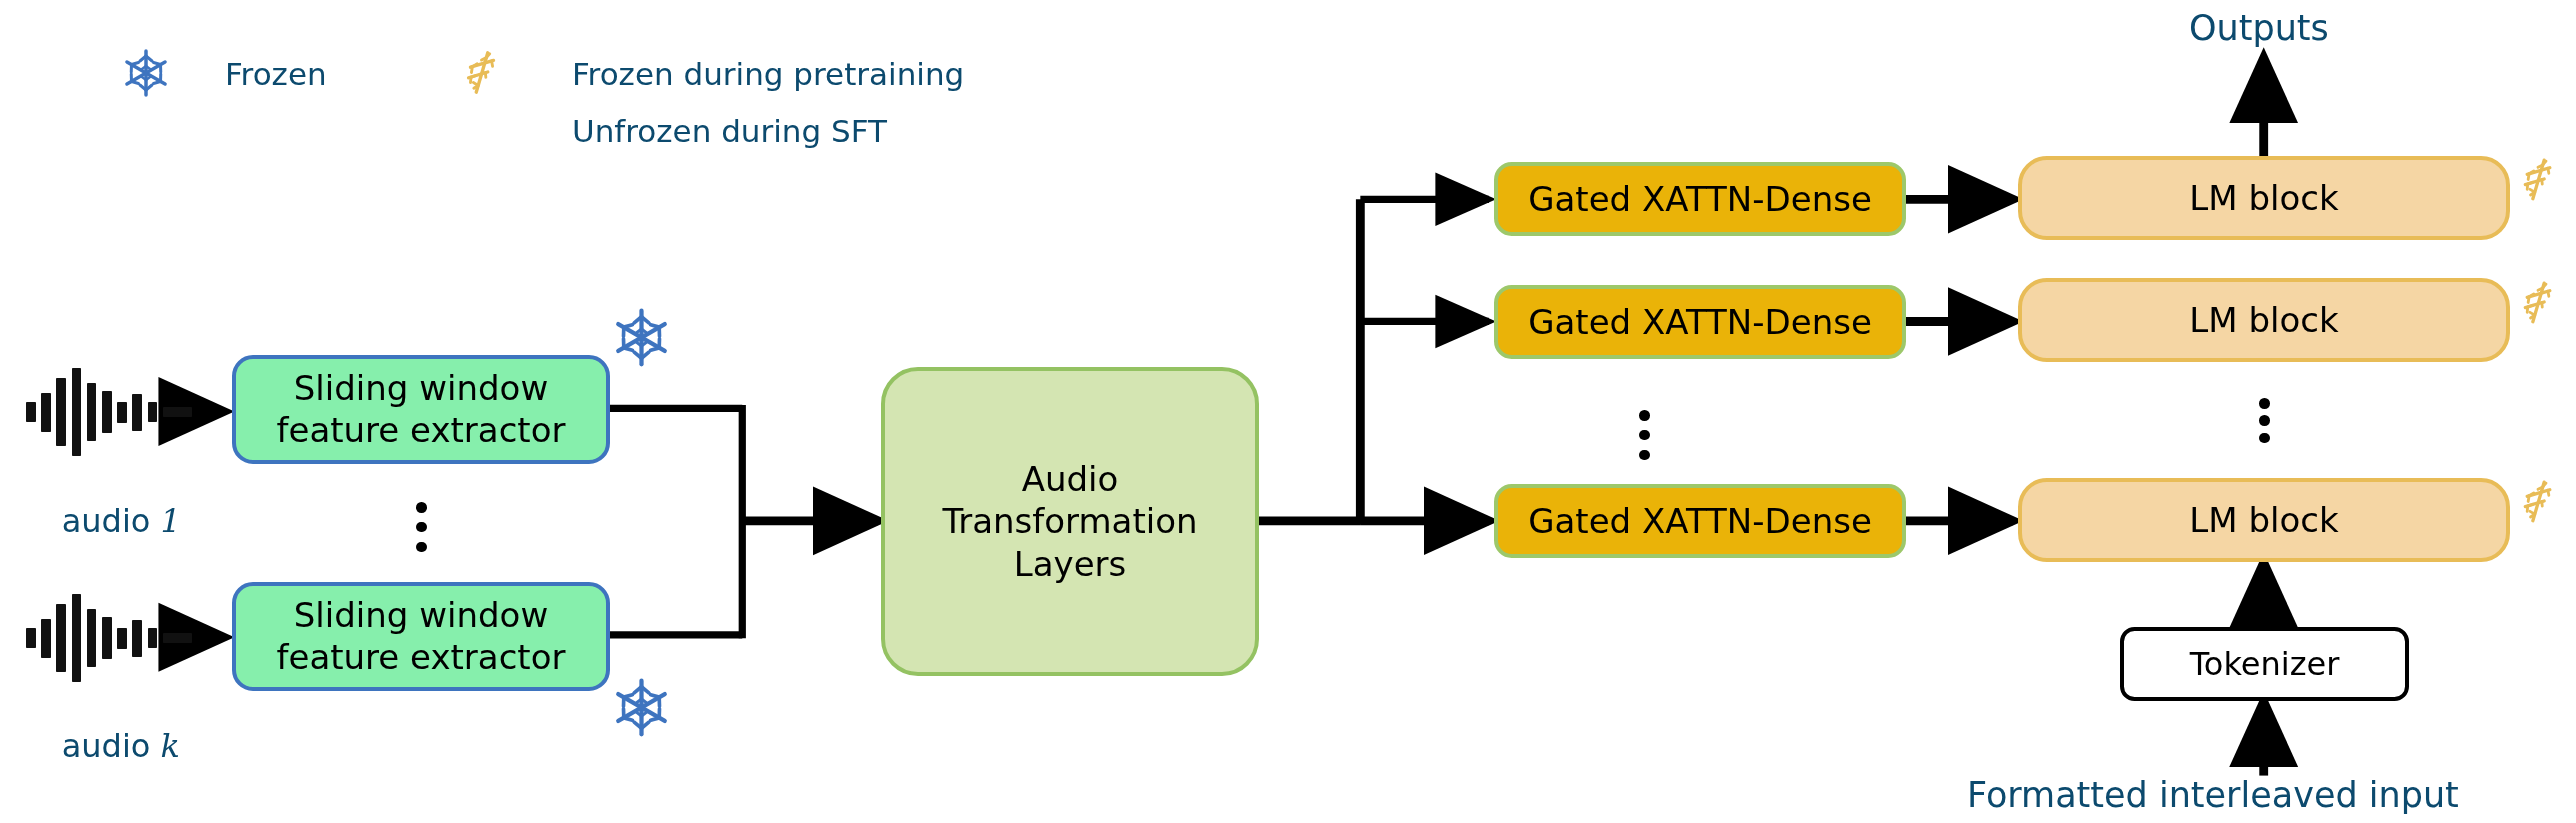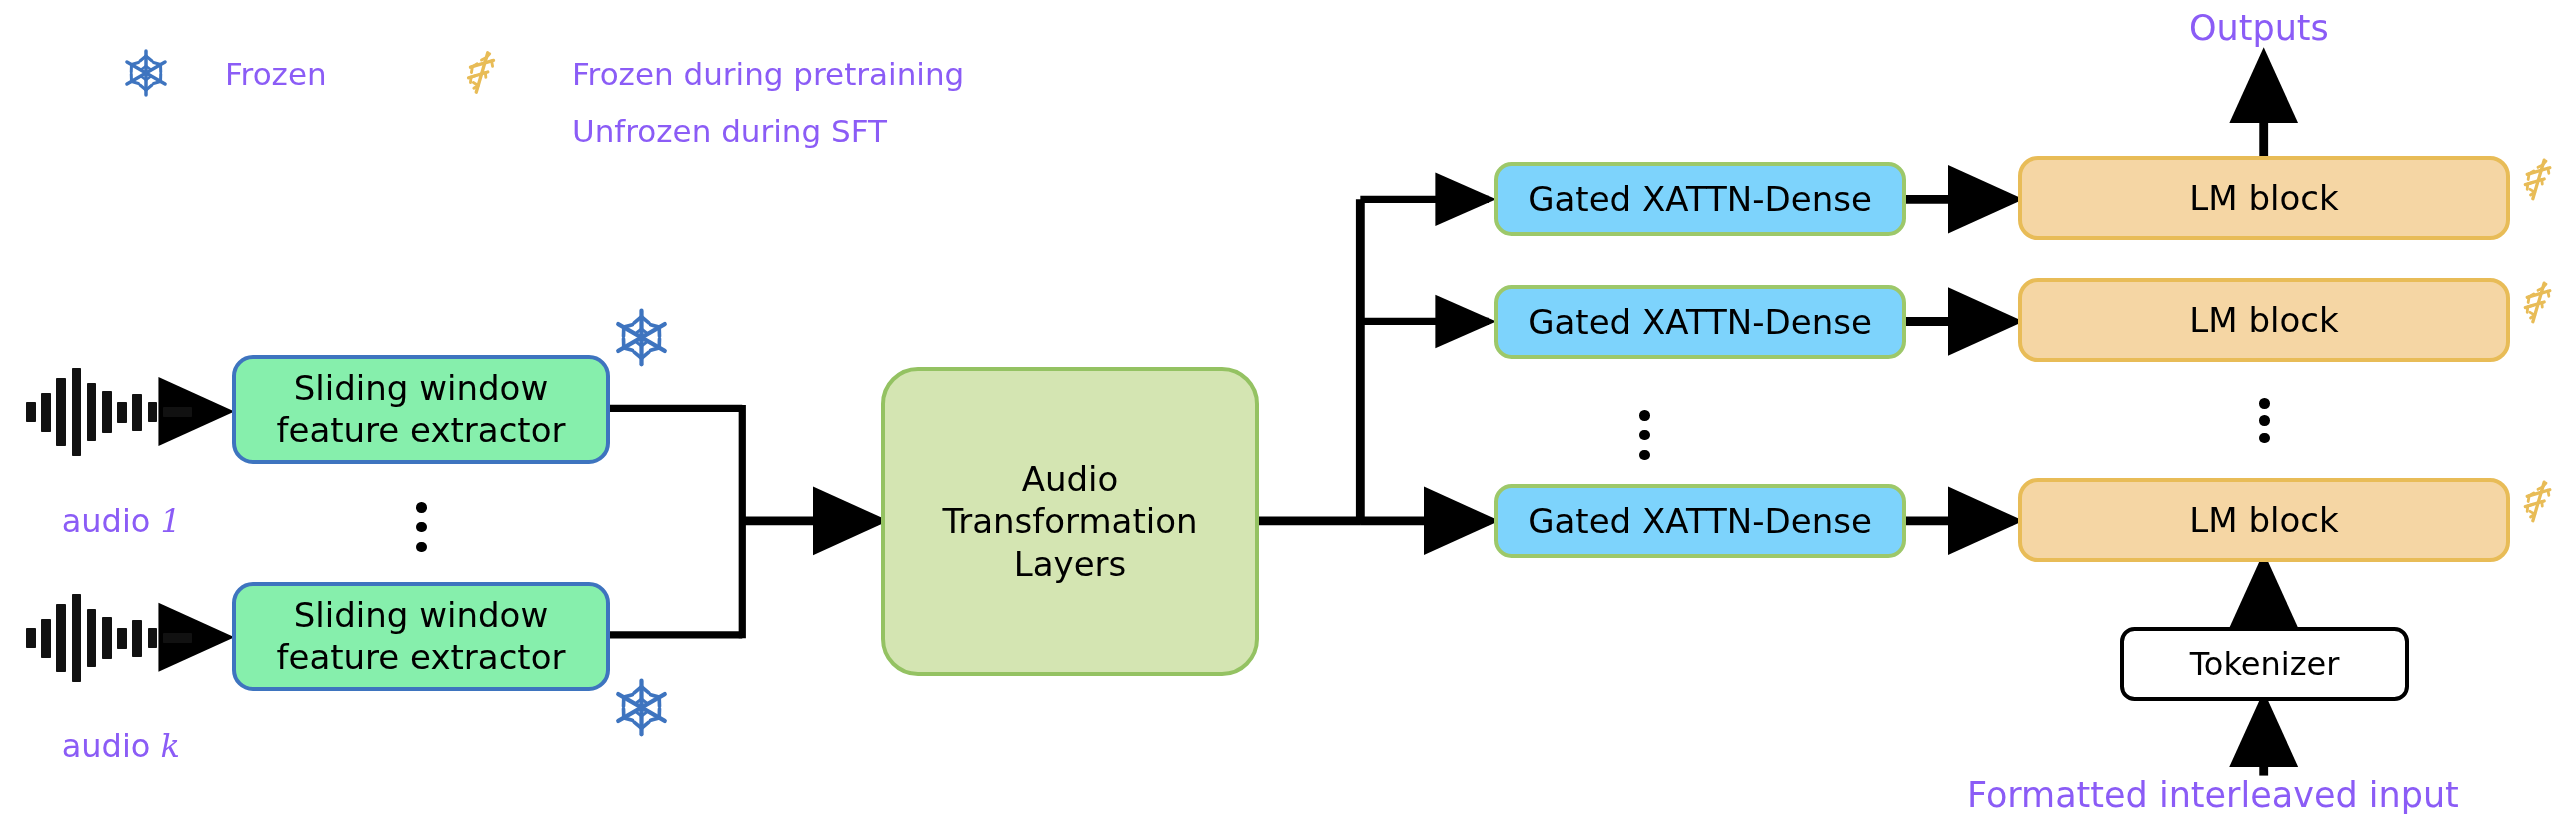--- a/index.html
+++ b/index.html
@@ -8,21 +8,21 @@
     font-family:"DejaVu Sans","Liberation Sans",sans-serif;
     color:#000;
     overflow:hidden;
   }
   #stage{position:relative;width:2576px;height:823px;background:#fff;}
 
   
   .txt{
     position:absolute;
     font-family:"DejaVu Sans","Liberation Sans",sans-serif;
-    color:#8b5cf6;
+    color:#0c4a6e;
     white-space:pre;
     line-height:1.18;
   }
   .legend-label{font-size:31px;}
   .legend-label2{font-size:31px;line-height:1.22;}
   .io-label{font-size:32px;}
   .io-label .ital{font-style:italic;font-family:"DejaVu Serif","Liberation Serif",serif;}
 
   
   .box{
@@ -41,29 +41,29 @@
     line-height:1.22;
   }
   .box-green-big{
     background:#D4E5B2;
     border:4.8px solid #94C262;
     border-radius:37px;
     font-size:34px;
     line-height:1.24;
   }
   .box-green-sm{
-    background:#7dd3fc;
+    background:#eab308;
     border:4.8px solid #9DC86A;
     border-radius:17.7px;
     font-size:34px;
   }
   .box-orange{
     background:#F5D6A4;
     border:4.8px solid #E8BC57;
-    border-radius:20px;
+    border-radius:29px;
     font-size:34px;
   }
   .box-white{
     background:#ffffff;
     border:4.8px solid #000000;
     border-radius:14.5px;
     font-size:32px;
   }
   svg.arrowlayer{position:absolute;left:0;top:0;width:2576px;height:823px;overflow:visible;pointer-events:none;}
 

